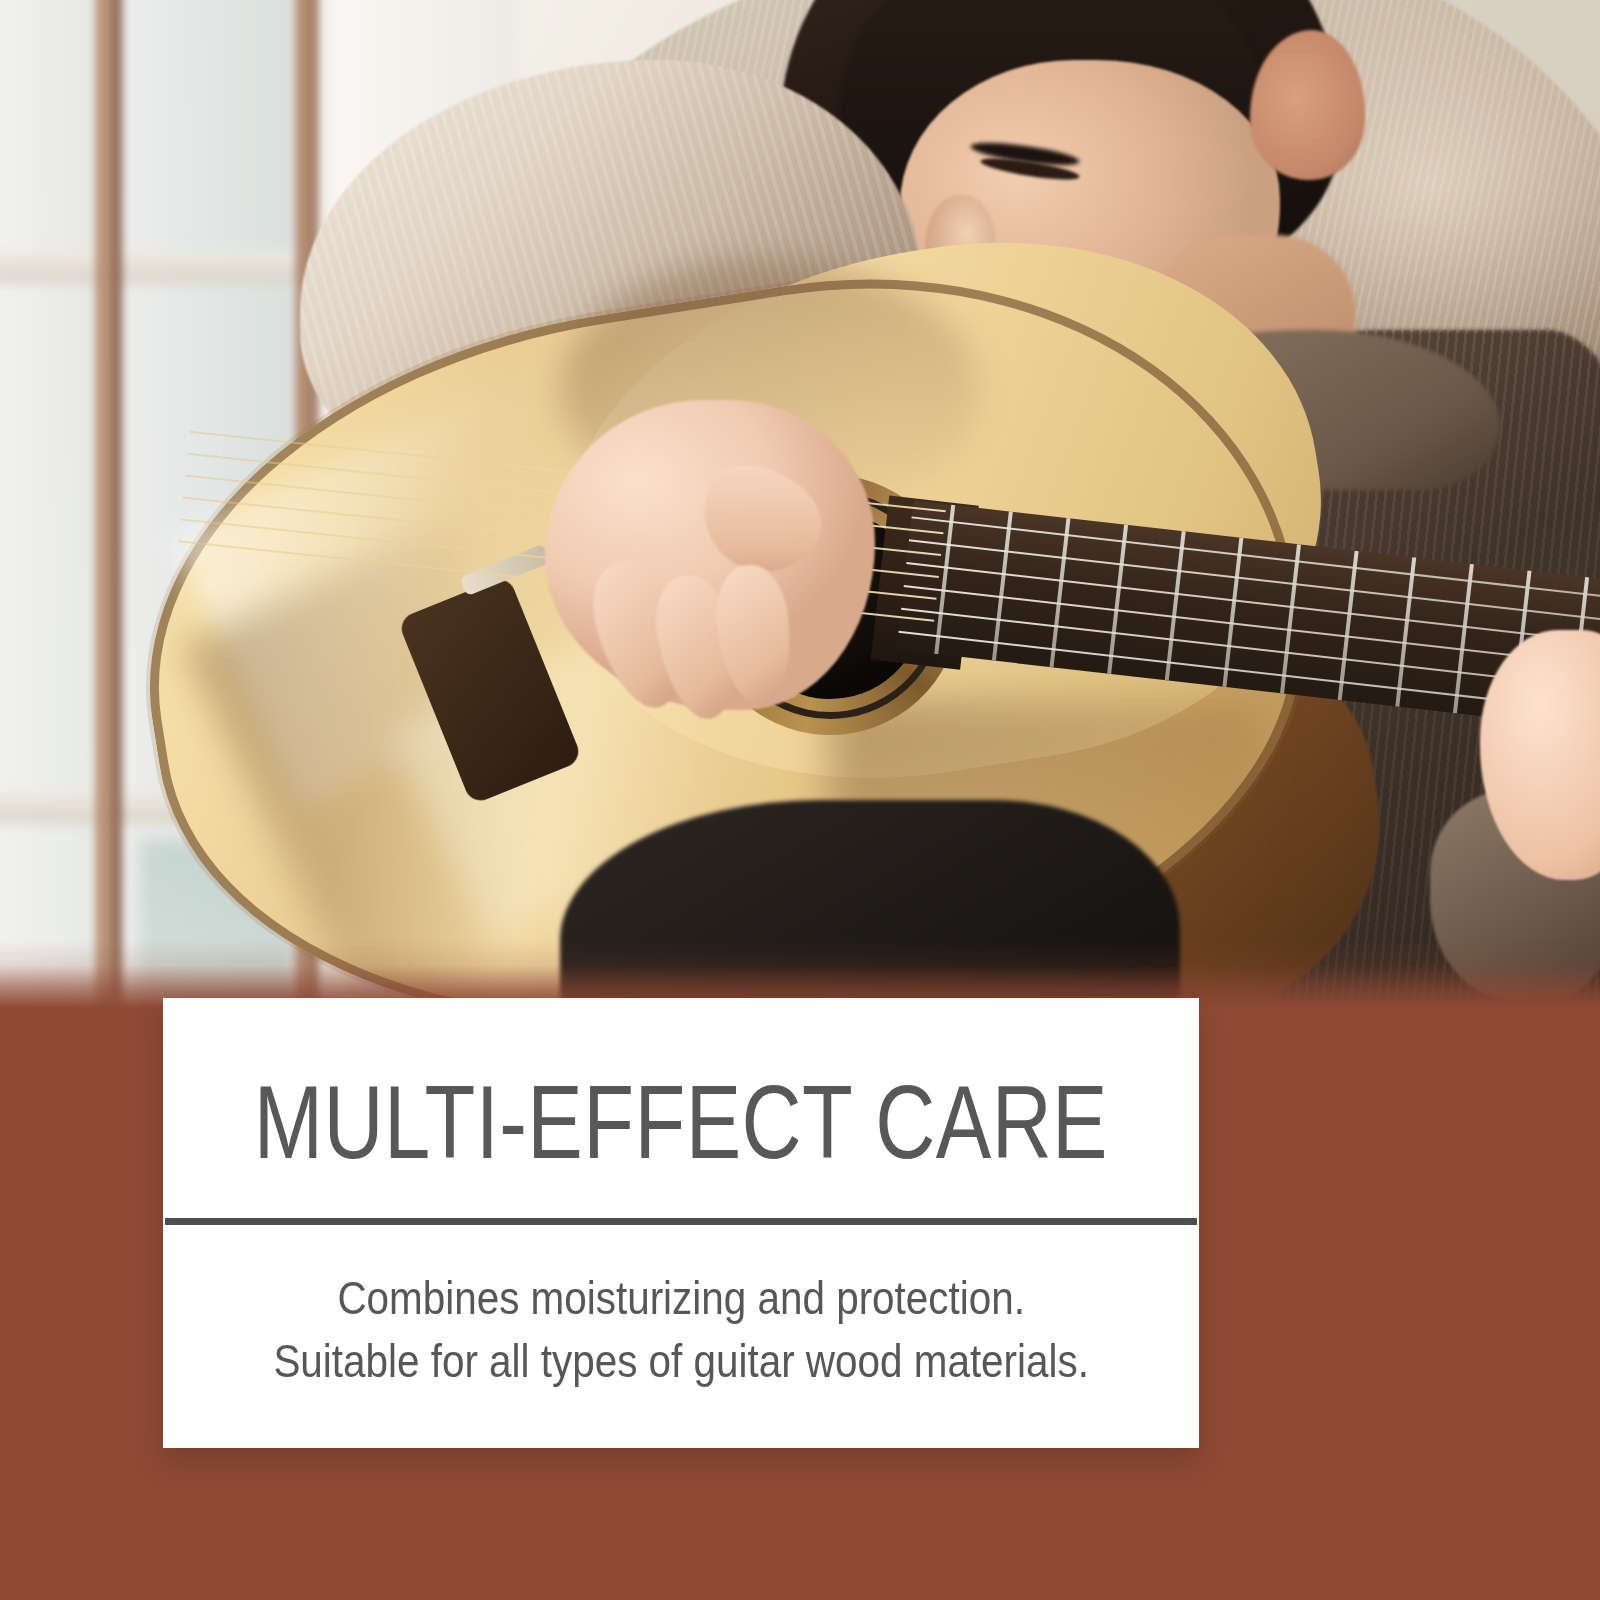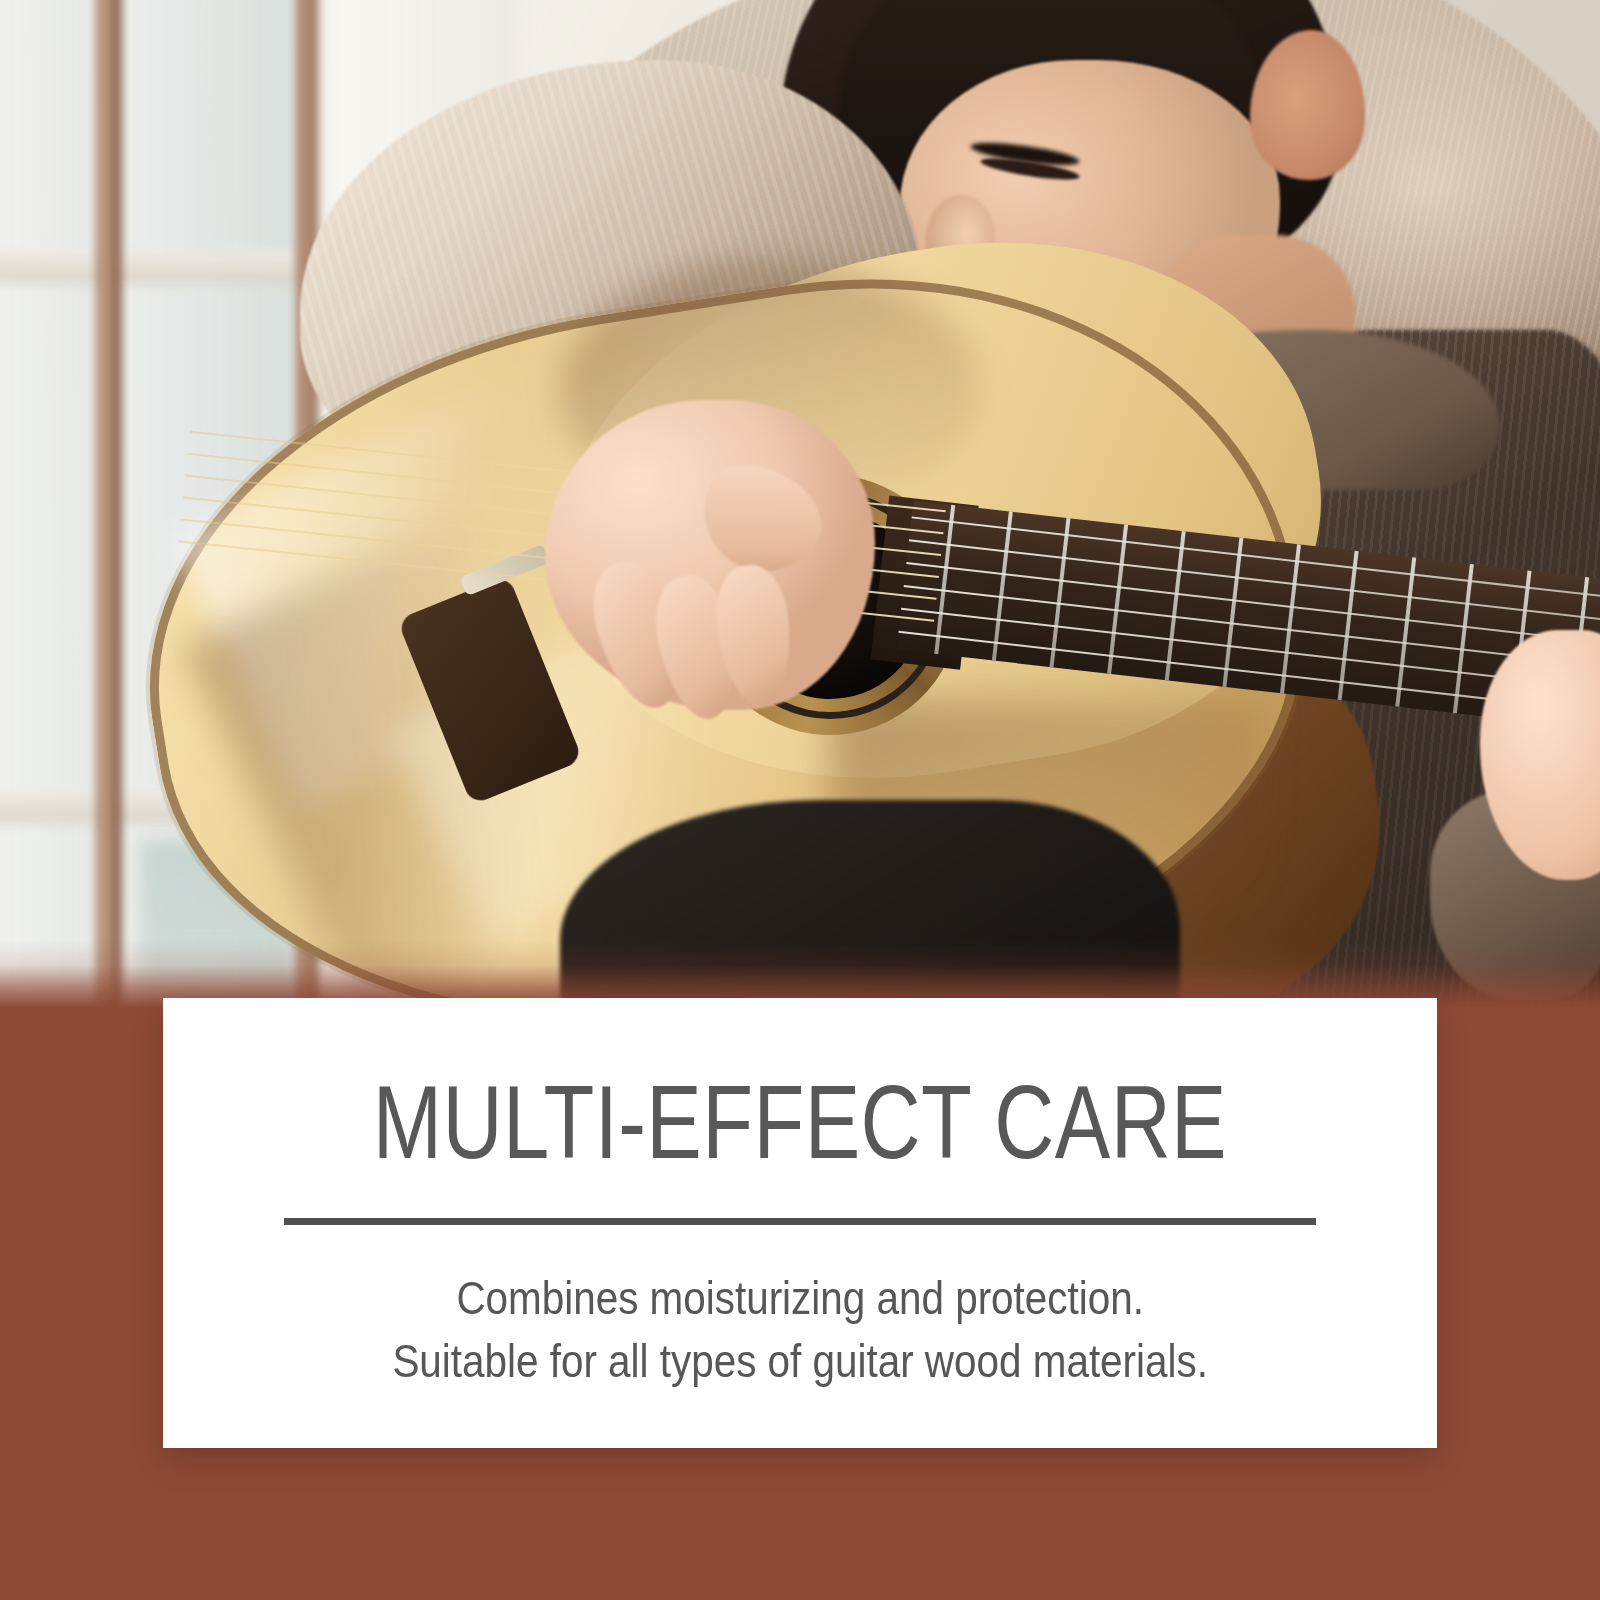--- a/index.html
+++ b/index.html
@@ -343,23 +343,24 @@
   .lap{
     position:absolute;left:560px;top:800px;width:620px;height:320px;
     background:linear-gradient(150deg,#2d2722,#1b1714 60%,#100d0b);
     border-radius:42% 30% 20% 28%/44% 40% 36% 40%;
     filter:blur(2px);
   }
 
   
   .card{
     position:absolute;
-    left:163px;top:998px;width:1274px;height:450px;
+    left:163px;top:998px;width:1028px;height:450px;
     background:#ffffff;
     box-shadow:0 14px 28px rgba(40,18,10,.22);
+    padding-left:8px;
   }
   .card-inner{
     position:absolute;inset:0;
     display:flex;flex-direction:column;align-items:center;
   }
   .headline{
     margin:0;
     font-family:"Liberation Sans", sans-serif;
     font-stretch:condensed;
     font-weight:400;

